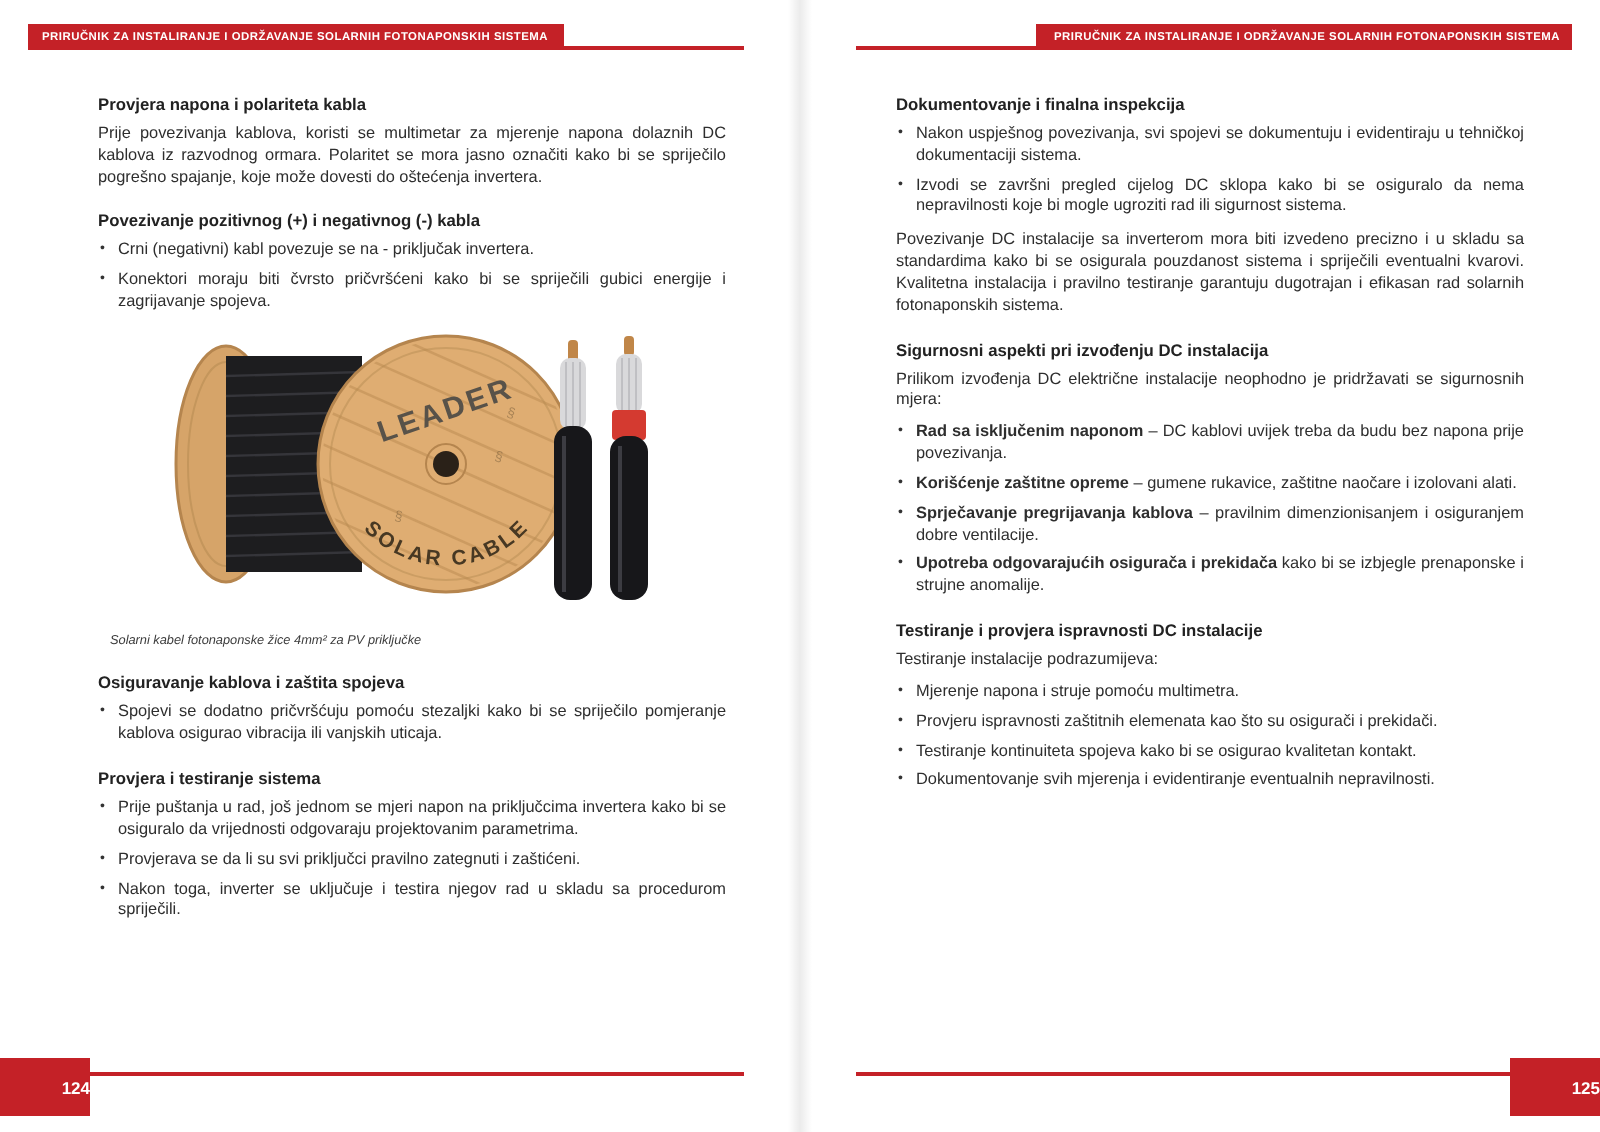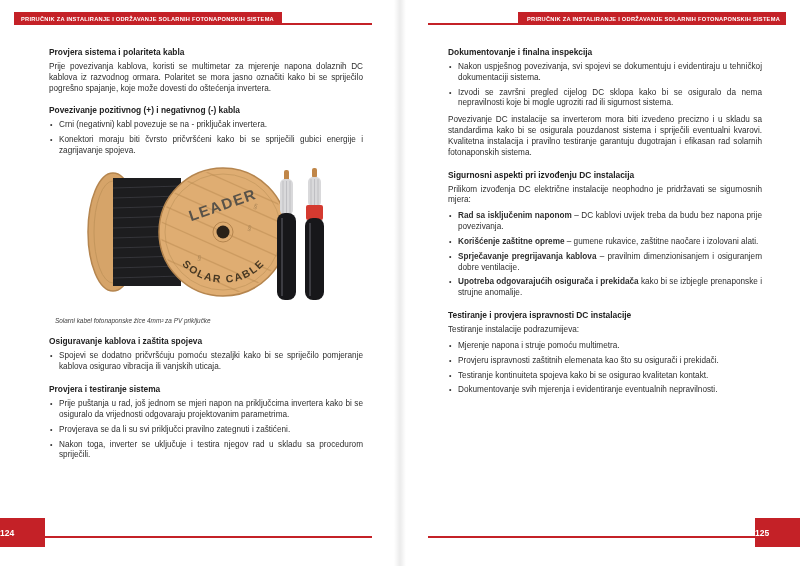--- a/index.html
+++ b/index.html
@@ -18,22 +18,22 @@
   .header-bar{position:absolute;top:12px;height:13px;background:var(--red);
     color:#fff;font-size:5.7px;font-weight:bold;letter-spacing:0.25px;
     display:flex;align-items:center;white-space:nowrap;z-index:2;}
   .page.left .header-bar{left:14px;padding:0 8px 0 7px;}
   .page.right .header-bar{right:14px;padding:0 6px 0 9px;}
 
   
   .footer-rule{position:absolute;top:536px;height:2px;background:var(--red);}
   .page.left .footer-rule{left:0;width:372px;}
   .page.right .footer-rule{left:28px;width:372px;}
-  .pagenum-block{position:absolute;top:518px;width:45px;height:29px;background:var(--red);
-    color:#fff;font-weight:bold;font-size:8.5px;display:flex;align-items:center;justify-content:flex-start;z-index:2;}
+  .pagenum-block{position:absolute;top:529px;width:45px;height:29px;background:var(--red);
+    color:#fff;font-weight:bold;font-size:8.5px;display:flex;align-items:center;justify-content:flex-end;z-index:2;}
   .page.left .pagenum-block{left:0;}
   .page.right .pagenum-block{right:0;margin-left:48px;}
 
   
   .content{position:absolute;top:36px;left:49px;width:314px;}
   .page.right .content{left:48px;}
   h3{font-size:8.4px;margin:11px 0 5px 0;color:#222;}
   p{font-size:8.2px;line-height:1.32;margin:4px 0 5px 0;text-align:justify;}
   ul{list-style:none;margin:5px 0 6px 0;padding:0;}
   li{position:relative;font-size:8.2px;line-height:1.32;margin:4px 0;
@@ -51,21 +51,21 @@
 
 <div class="spread" style="--red:#c42127">
 
   <div class="page left">
     <div class="header-rule"></div>
     <div class="header-bar">
       <span>PRIRUČNIK ZA INSTALIRANJE I ODRŽAVANJE SOLARNIH FOTONAPONSKIH SISTEMA</span>
     </div>
 
     <div class="content">
-      <h3>Provjera sistema i polariteta kabla</h3>
+      <h3>Provjera napona i polariteta kabla</h3>
       <p>Prije povezivanja kablova, koristi se multimetar za mjerenje napona dolaznih DC kablova iz razvodnog ormara. Polaritet se mora jasno označiti kako bi se spriječilo pogrešno spajanje, koje može dovesti do oštećenja invertera.</p>
 
       <h3>Povezivanje pozitivnog (+) i negativnog (-) kabla</h3>
       <ul>
         <li>Crni (negativni) kabl povezuje se na - priključak invertera.</li>
         <li>Konektori moraju biti čvrsto pričvršćeni kako bi se spriječili gubici energije i zagrijavanje spojeva.</li>
       </ul>
 
       <div class="figure">
         <svg width="252" height="140" viewBox="0 0 252 140">

